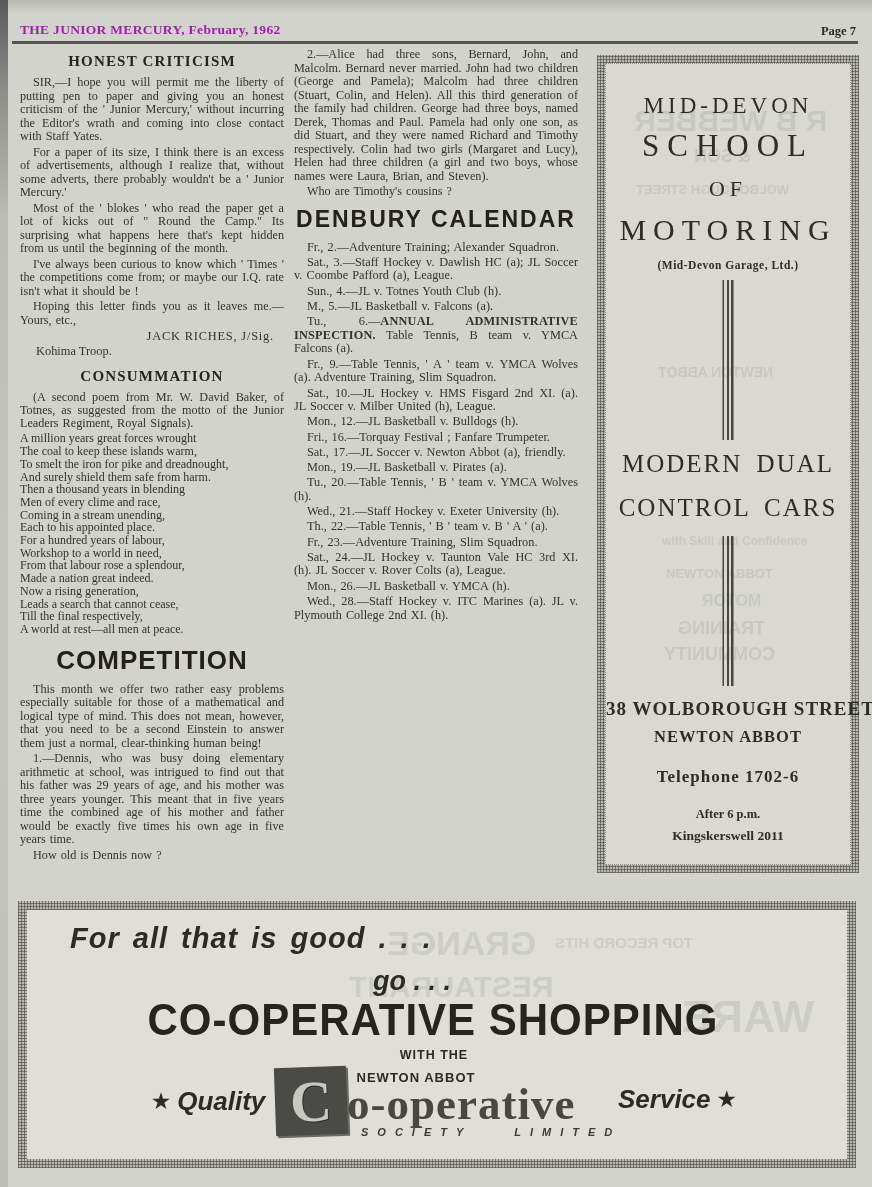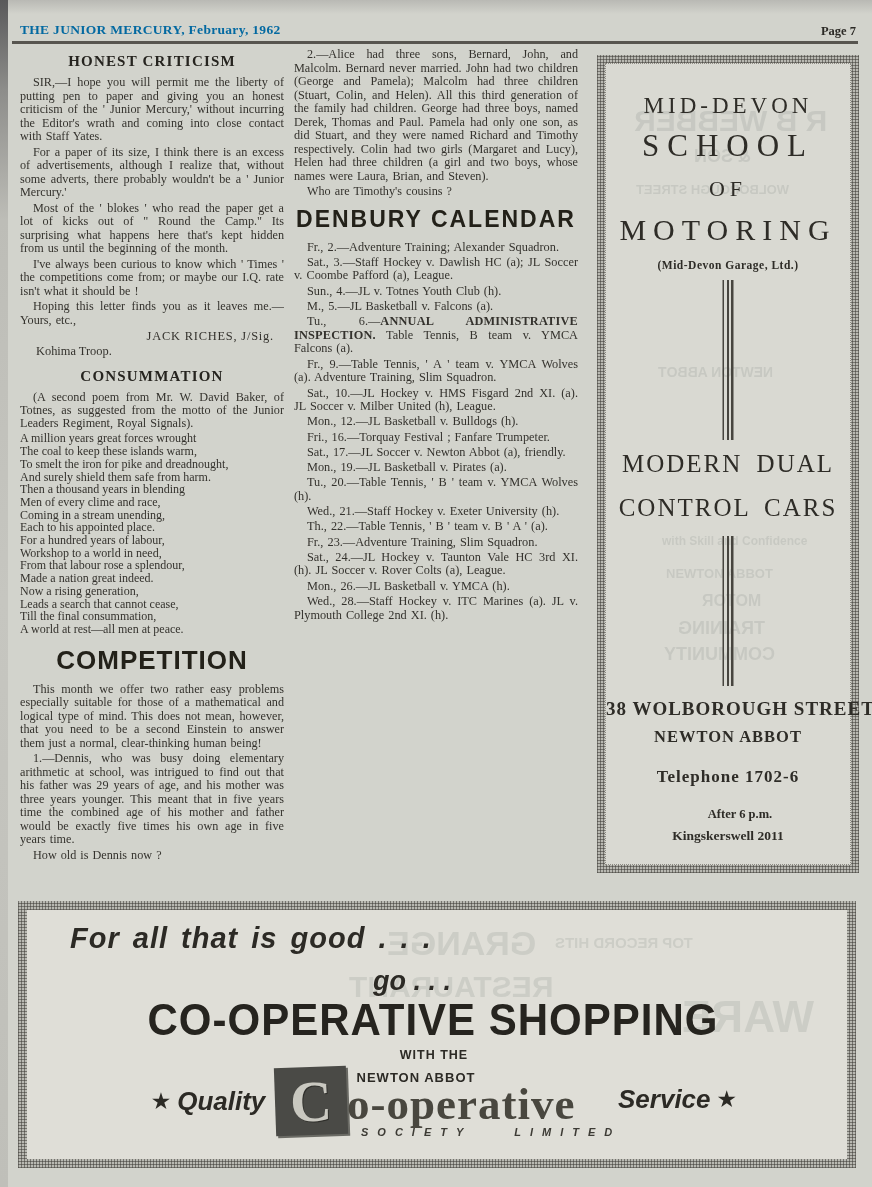--- a/index.html
+++ b/index.html
@@ -7,21 +7,21 @@
     width:872px;height:1187px;position:relative;overflow:hidden;
     background:#d2d3cc;
     font-family:"Liberation Serif", serif;
     color:#34322d;
     -webkit-font-smoothing:antialiased;
   }
   .scan-edge{position:absolute;left:0;top:0;width:8px;height:1187px;
     background:linear-gradient(180deg,#59595a 0,#8d8d8a 90px,#bdbdb7 220px,#c6c6c0 600px,#bfbfb9 1187px);}
   .scan-top{position:absolute;left:0;top:0;width:872px;height:14px;
     background:linear-gradient(180deg,#b9b9b4,#d2d3cc);}
-  .masthead{position:absolute;top:22px;left:20px;font-size:13.5px;font-weight:bold;letter-spacing:.3px;color:#0369a1;}
+  .masthead{position:absolute;top:22px;left:20px;font-size:13.5px;font-weight:bold;letter-spacing:.3px;color:#a21caf;}
   .page-num{position:absolute;top:24px;right:16px;font-size:12.5px;font-weight:bold;color:#2b2925;}
   .header-rule{position:absolute;top:41px;left:12px;width:846px;height:2.5px;background:#57554f;}
 
   .col{position:absolute;overflow:hidden;}
   .col-left{left:20px;top:50px;width:264px;height:852px;}
   .col-mid{left:294px;top:48px;width:284px;height:856px;}
 
   .serif-head{font-size:15px;font-weight:bold;text-align:center;letter-spacing:1.2px;margin:3px 0 6px;color:#26241f;}
   .serif-head.mt{margin-top:9px;}
   .sans-head{font-family:"Liberation Sans",sans-serif;font-weight:bold;text-align:center;
@@ -50,21 +50,21 @@
   .md-title{top:29px;font-size:23px;letter-spacing:4px;}
   .md-school{top:64px;font-size:31px;letter-spacing:8px;}
   .md-of{top:112px;font-size:22px;letter-spacing:5px;}
   .md-motoring{top:149px;font-size:30px;letter-spacing:7px;}
   .md-garage{top:195px;font-size:11.5px;font-weight:bold;letter-spacing:.5px;}
   .md-modern1{top:386px;font-size:25px;letter-spacing:2px;word-spacing:6px;}
   .md-modern2{top:430px;font-size:25px;letter-spacing:2px;word-spacing:6px;}
   .md-addr1{top:634px;font-size:19px;font-weight:bold;letter-spacing:1px;}
   .md-addr2{top:663px;font-size:16.5px;font-weight:bold;letter-spacing:1px;}
   .md-phone{top:703px;font-size:17px;font-weight:bold;letter-spacing:1px;}
-  .md-after1{top:743px;font-size:12.5px;font-weight:bold;padding-left:12px;}
+  .md-after1{top:743px;font-size:12.5px;font-weight:bold;}
   .md-after2{top:764px;font-size:13.5px;font-weight:bold;}
   .triple-lines{position:absolute;left:50%;transform:translateX(-50%);width:11px;
     background:linear-gradient(90deg,#47453f 0 2px,transparent 2px 4.5px,#47453f 4.5px 6.5px,transparent 6.5px 9px,#47453f 9px 11px);}
   .tl-1{top:216px;height:160px;}
   .tl-2{top:472px;height:150px;}
 
   .ad-bottom{position:absolute;left:18px;top:901px;width:838px;height:267px;padding:9px;box-sizing:border-box;}
   .ad-bottom-inner{position:relative;width:100%;height:100%;background:#dfded7;}
   .coop-line1{position:absolute;left:43px;top:12px;font-family:"Liberation Sans",sans-serif;
     font-style:italic;font-weight:bold;font-size:29px;letter-spacing:1px;word-spacing:4px;color:#2c2a25;white-space:nowrap;}
@@ -131,21 +131,21 @@
         <div class="poem-line">Then a thousand years in blending</div>
         <div class="poem-line">Men of every clime and race,</div>
         <div class="poem-line">Coming in a stream unending,</div>
         <div class="poem-line">Each to his appointed place.</div>
         <div class="poem-line">For a hundred years of labour,</div>
         <div class="poem-line">Workshop to a world in need,</div>
         <div class="poem-line">From that labour rose a splendour,</div>
         <div class="poem-line">Made a nation great indeed.</div>
         <div class="poem-line">Now a rising generation,</div>
         <div class="poem-line">Leads a search that cannot cease,</div>
-        <div class="poem-line">Till the final consummation,</div>
+        <div class="poem-line">Till the final respectively,</div>
         <div class="poem-line">A world at rest—all men at peace.</div>
       </div>
 
     <h2 class="sans-head">COMPETITION</h2>
     <div>
         <div class="para">This month we offer two rather easy problems especially suitable for those of a mathematical and logical type of mind. This does not mean, however, that you need to be a second Einstein to answer them just a normal, clear-thinking human being!</div>
         <div class="para">1.—Dennis, who was busy doing elementary arithmetic at school, was intrigued to find out that his father was 29 years of age, and his mother was three years younger. This meant that in five years time the combined age of his mother and father would be exactly five times his own age in five years time.</div>
         <div class="para">How old is Dennis now ?</div>
       </div>
   </div>

